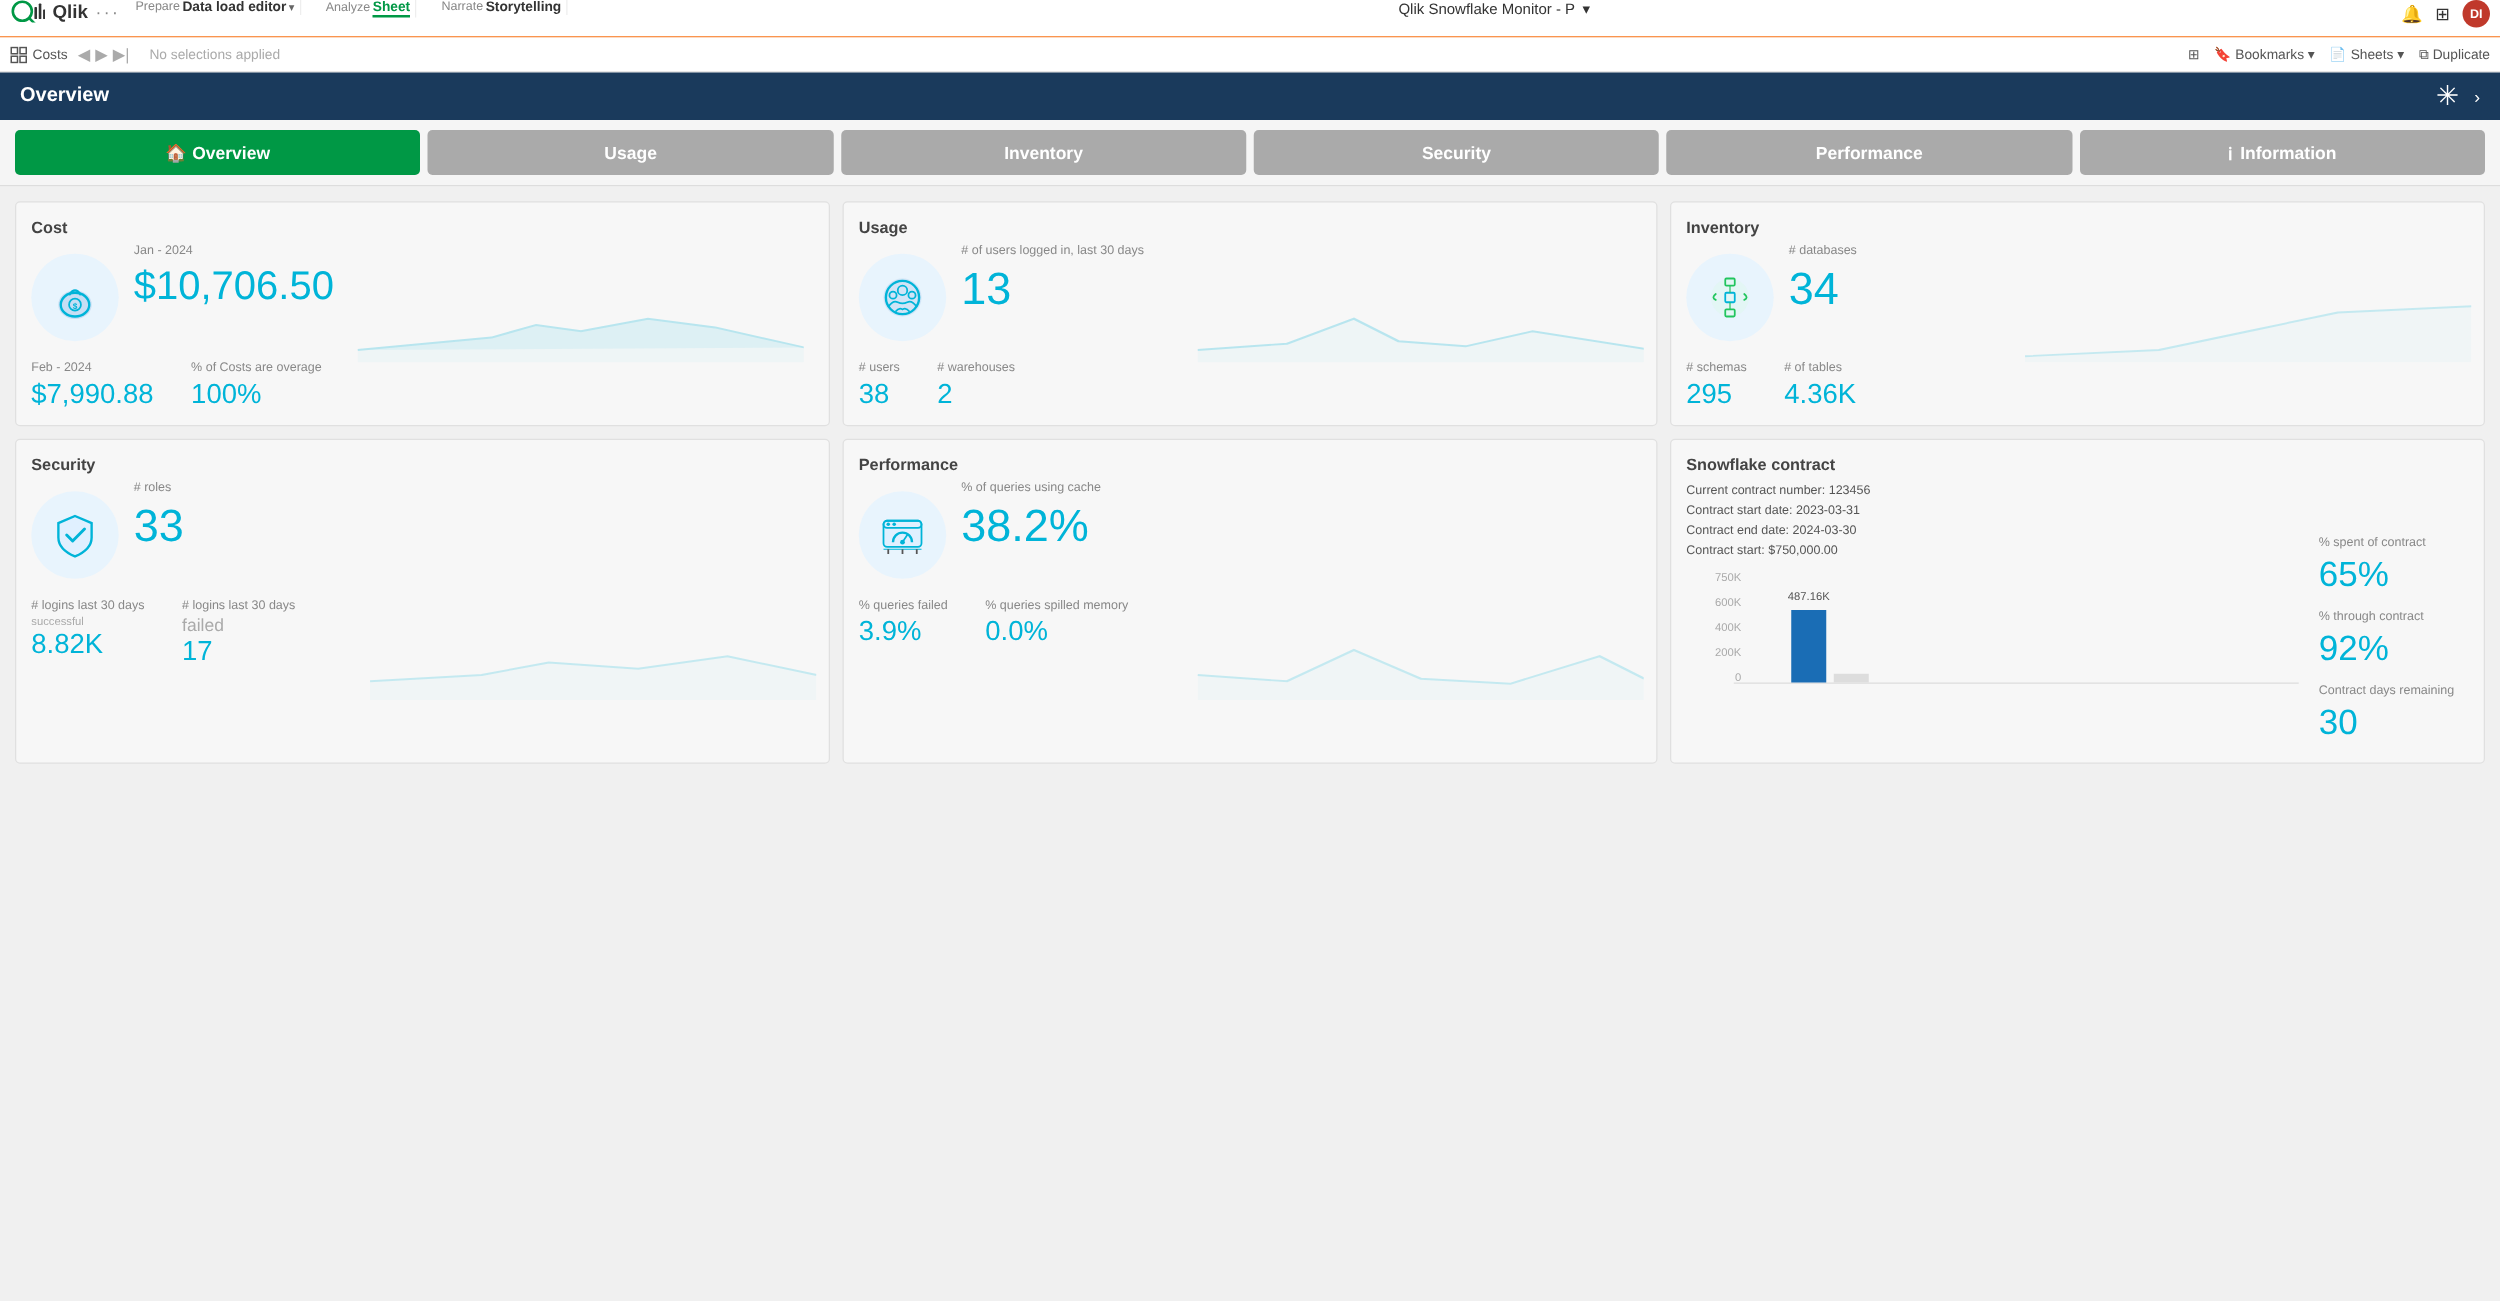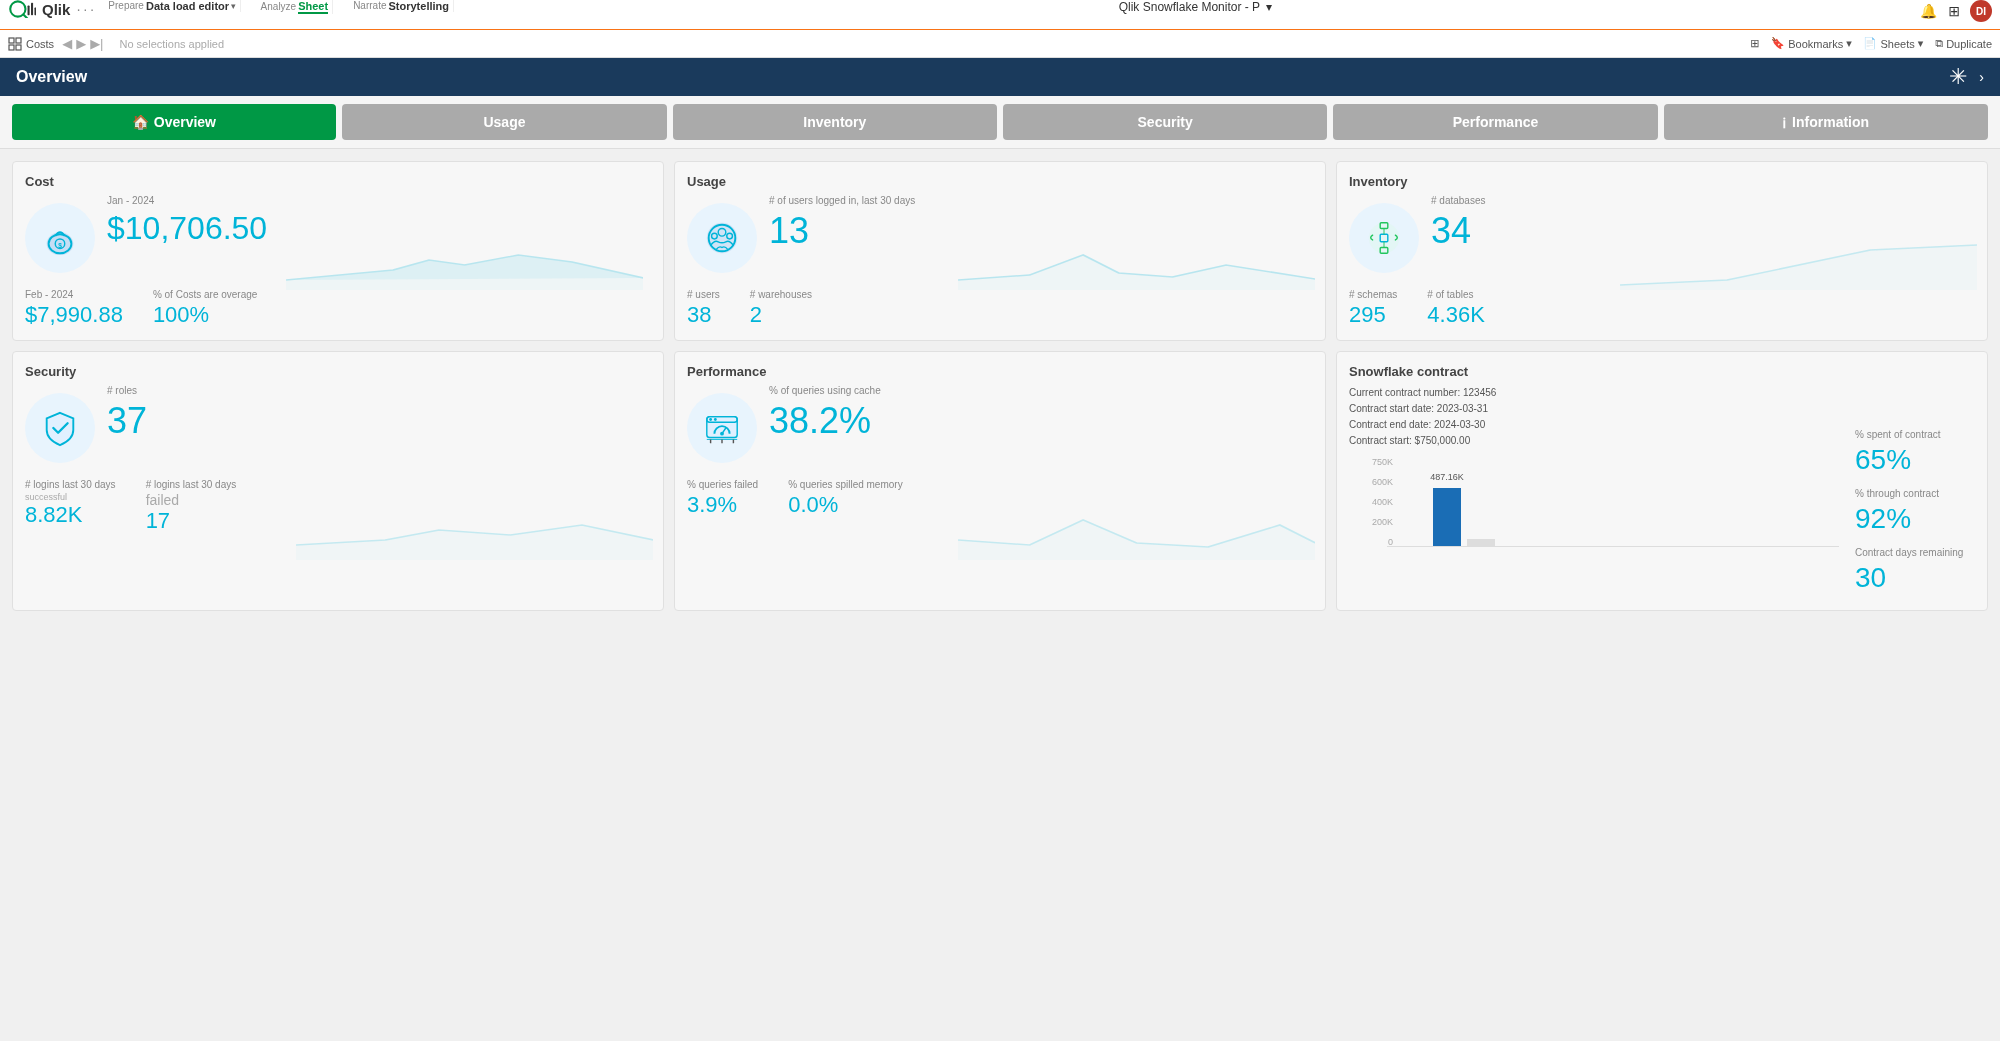--- a/index.html
+++ b/index.html
@@ -304,21 +304,21 @@
     <div class="card-title">Security</div>
     <div class="card-top">
       <div class="icon-circle">
         <svg viewBox="0 0 40 40">
           <path d="M20 4 L34 10 L34 22 Q34 32 20 38 Q6 32 6 22 L6 10 Z" fill="#e0f0ff" stroke="#00b4d8" stroke-width="2"></path>
           <path d="M13 20 L18 25 L28 15" fill="none" stroke="#00b4d8" stroke-width="2.5" stroke-linecap="round" stroke-linejoin="round"></path>
         </svg>
       </div>
       <div class="card-main">
         <div class="card-label"># roles</div>
-        <div class="card-value">37</div>
+        <div class="card-value">33</div>
       </div>
     </div>
     <svg style="position:absolute;bottom:50px;right:10px;width:55%;height:55px;opacity:0.2" viewBox="0 0 200 55" preserveAspectRatio="none">
       <path d="M0 40 L50 35 L80 25 L120 30 L160 20 L200 35" fill="none" stroke="#00b4d8" stroke-width="1.5"></path>
       <path d="M0 40 L50 35 L80 25 L120 30 L160 20 L200 35 L200 55 L0 55Z" fill="#00b4d8" fill-opacity="0.15"></path>
     </svg>
     <div class="card-row">
       <div class="card-col">
         <span class="card-label"># logins last 30 days</span>
         <span style="font-size:9px;color:#aaa;">successful</span>

